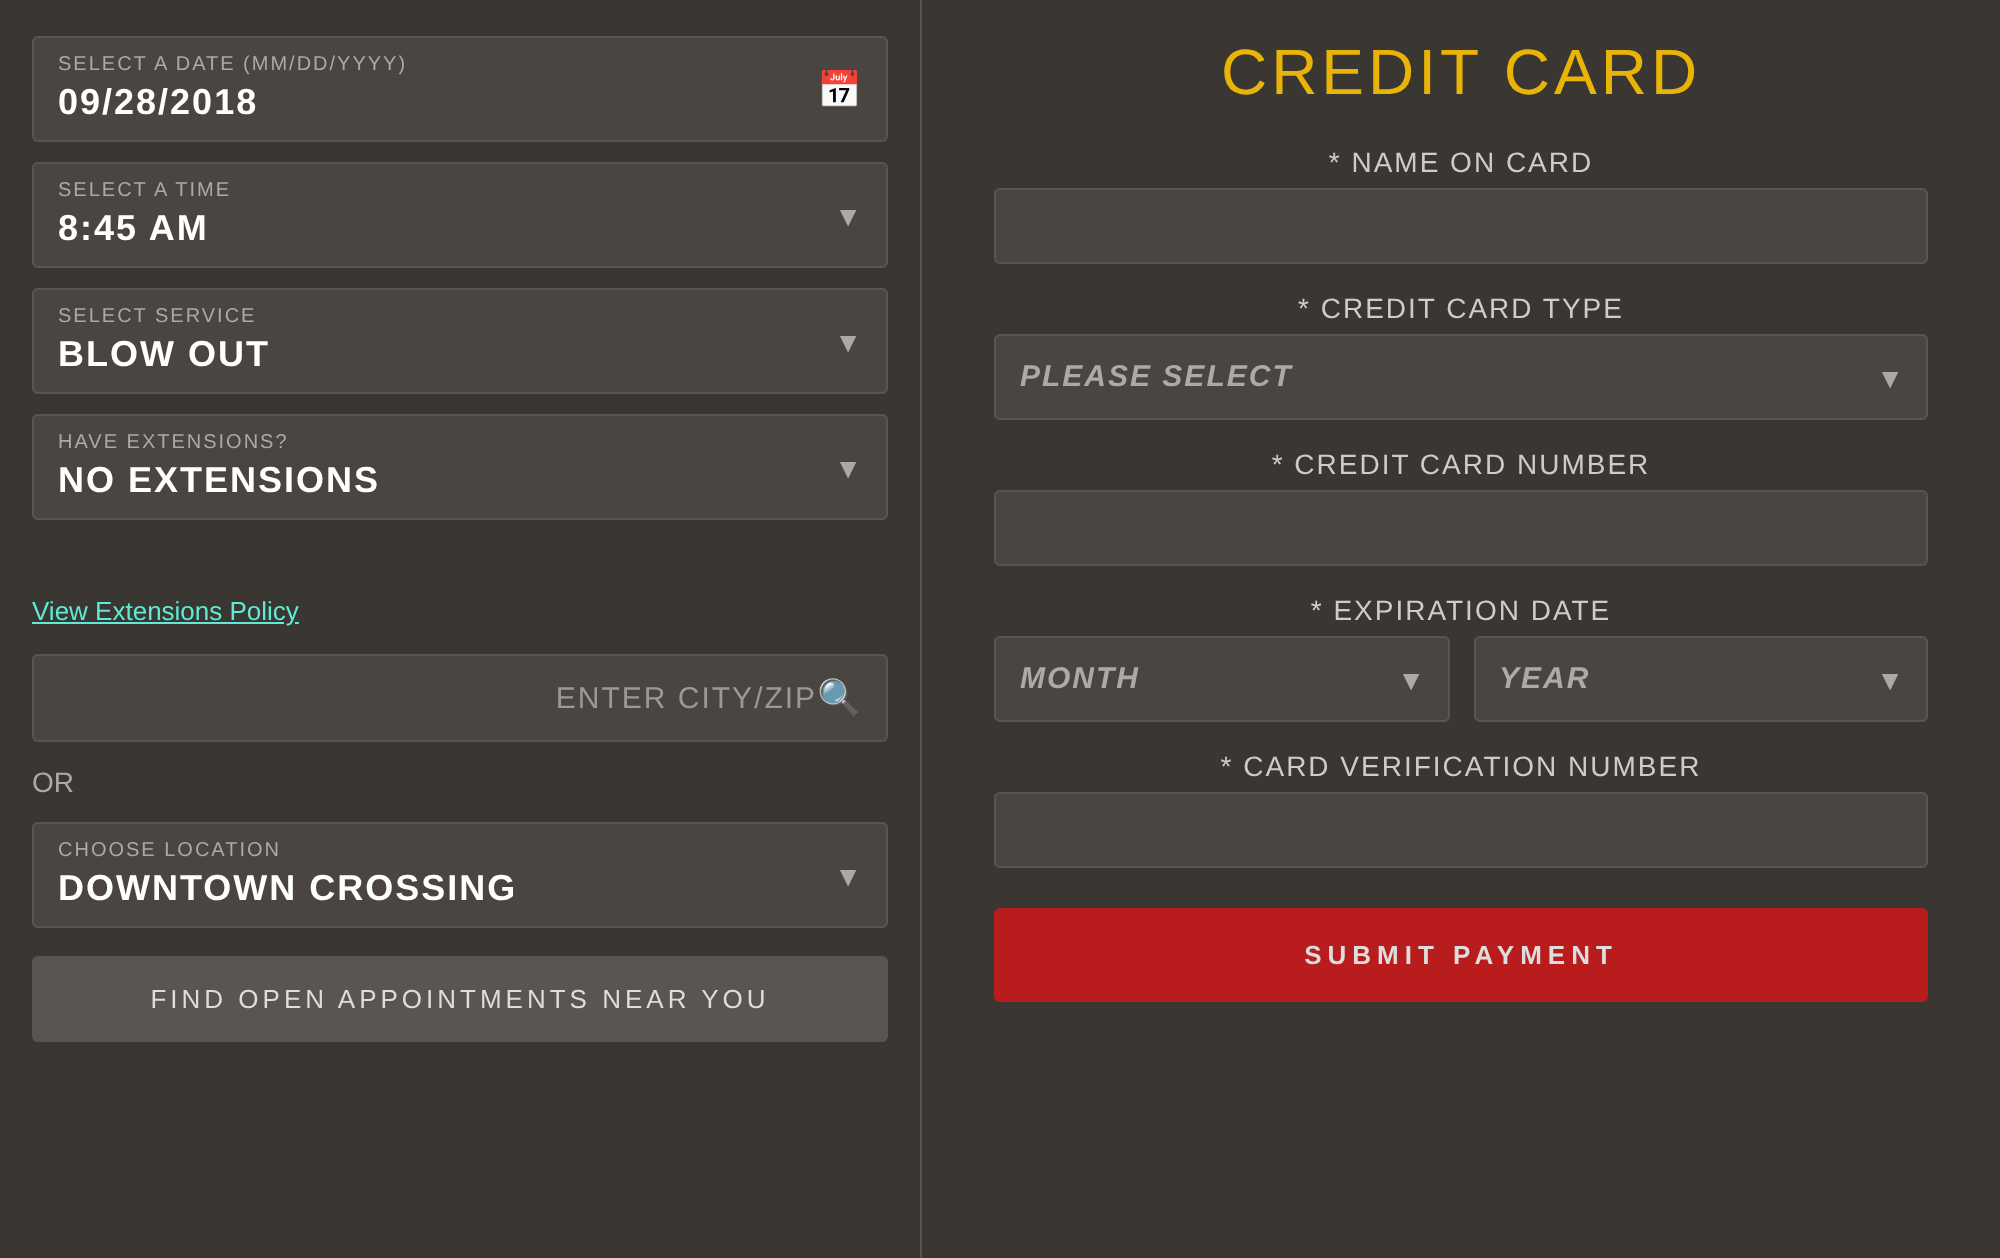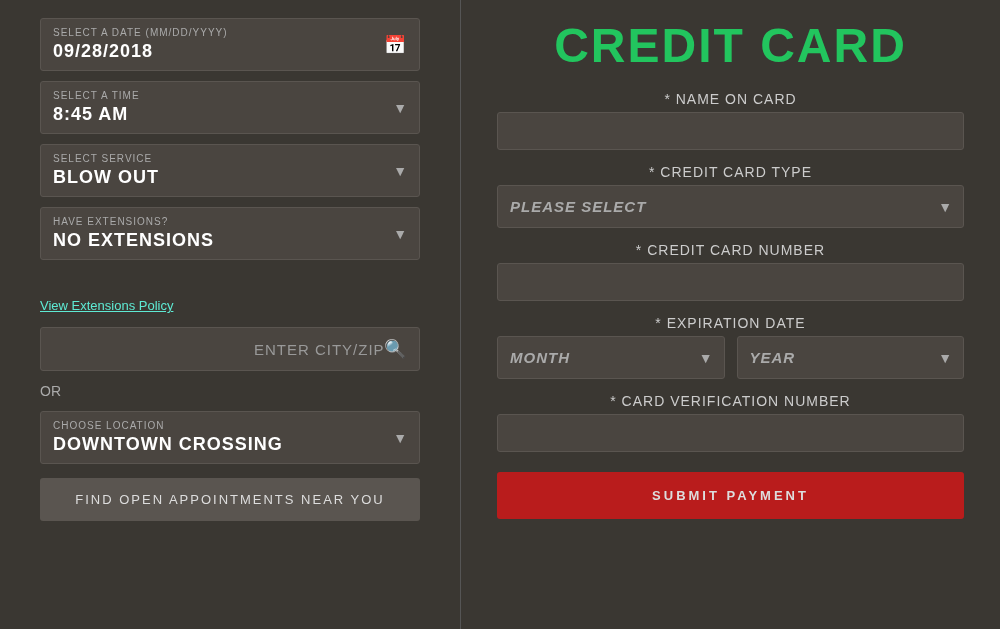--- a/index.html
+++ b/index.html
@@ -12,36 +12,36 @@
       background-color: #3a3732;
       font-family: Arial, sans-serif;
       width: 1000px;
       height: 629px;
       overflow: hidden;
       display: flex;
     }
 
     .left-panel {
       width: 460px;
-      padding: 18px 40px;
+      padding: 18px 16px;
       display: flex;
       flex-direction: column;
       gap: 10px;
     }
 
     .right-panel {
       flex: 1;
       padding: 18px 36px;
       border-left: 1px solid #555;
     }
 
     .right-panel-title {
-      font-size: 48px;
-      font-weight: 700;
-      color: #22c55e;
+      font-size: 32px;
+      font-weight: 400;
+      color: #eab308;
       text-transform: uppercase;
       letter-spacing: 2px;
       text-align: center;
       margin-bottom: 18px;
     }
 
     .field-group {
       background-color: #4a4540;
       border: 1px solid #5a5550;
       border-radius: 3px;

